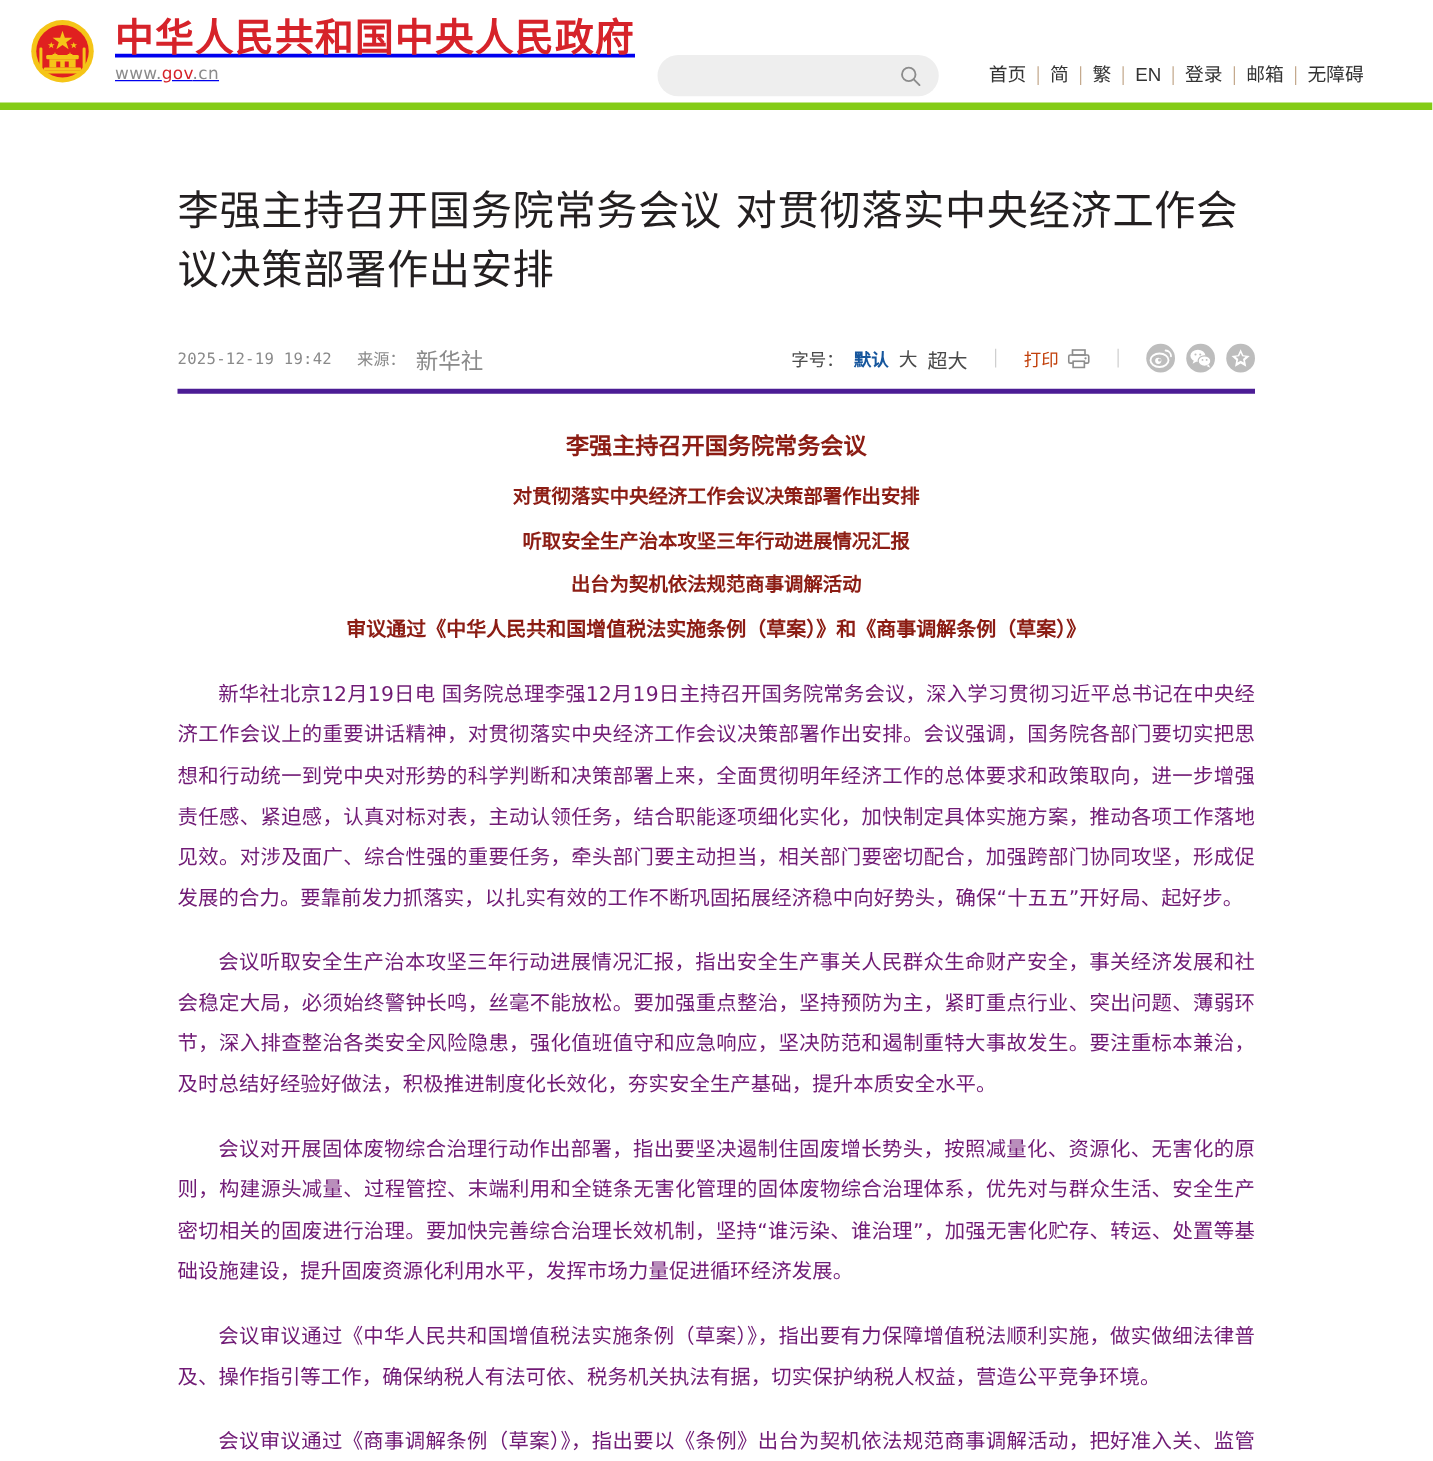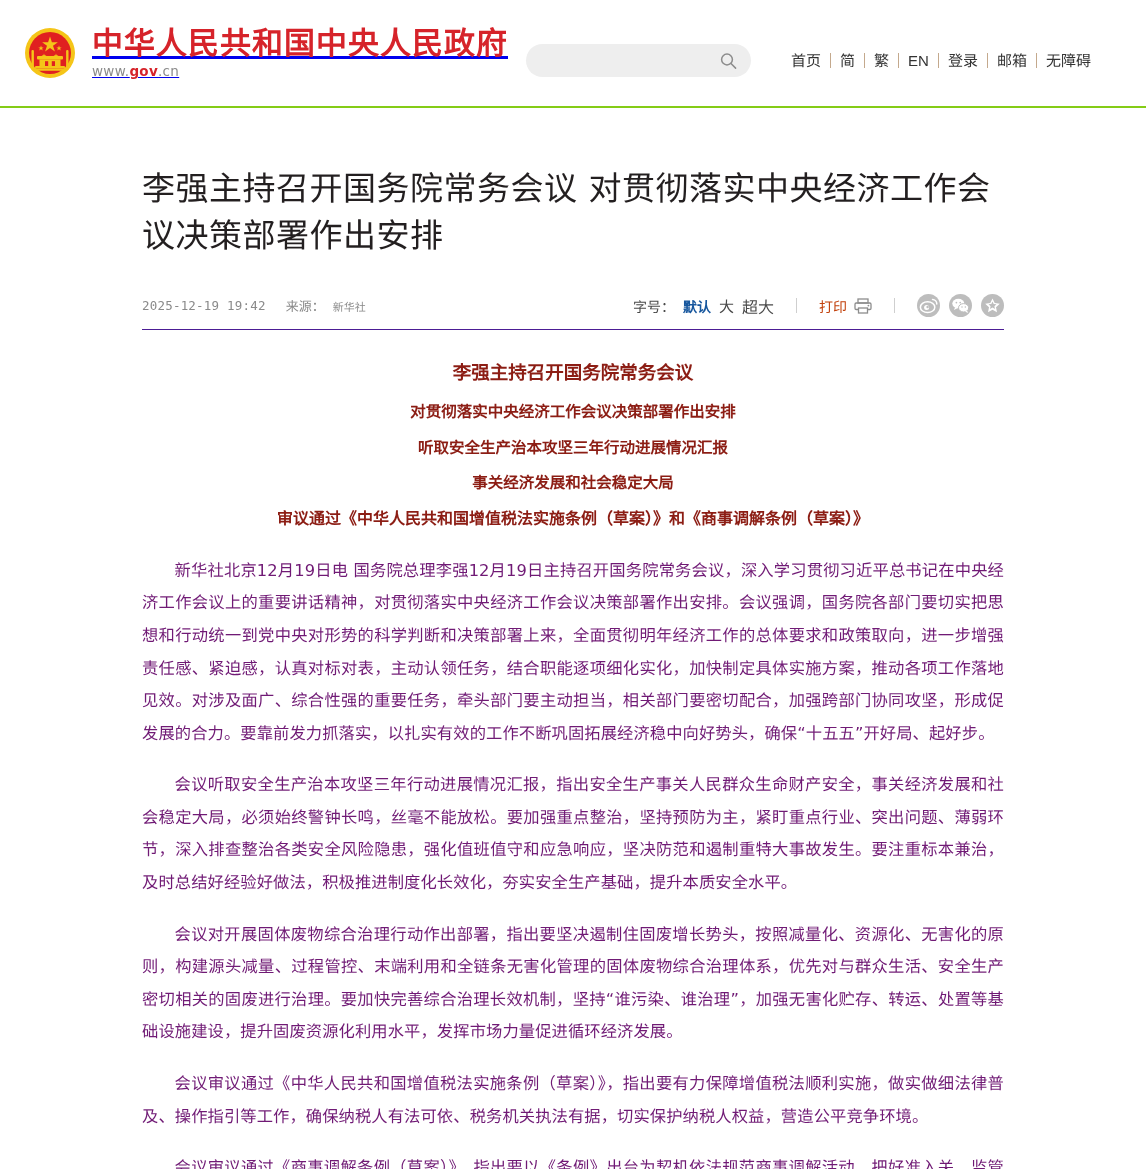--- a/index.html
+++ b/index.html
@@ -13,23 +13,23 @@
     width: 1146px;
     min-height: 1169px;
     font-family: "Liberation Sans", "DejaVu Sans", sans-serif;
     color: #222;
     -webkit-font-smoothing: antialiased;
   }
 
   
   .site-header {
     position: relative;
-    height: 108px;
+    height: 88px;
     background: #ffffff;
-    border-bottom: 2px solid #84cc16;
+    border-bottom: 6px solid #84cc16;
     display: flex;
     align-items: center;
   }
   .brand {
     display: flex;
     align-items: center;
     margin-left: 22px;
   }
   .emblem {
     width: 56px;
@@ -54,21 +54,21 @@
     white-space: nowrap;
   }
   .brand-domain {
     margin-top: 5px;
     font-family: "DejaVu Sans", sans-serif;
     font-size: 13.5px;
     color: #8b8b8b;
     letter-spacing: .3px;
     line-height: 1;
   }
-  .brand-domain .accent { color: #d6232a; font-weight: 700; }
+  .brand-domain .accent { color: #d6232a; font-weight: 400; }
 
   .header-right {
     position: absolute;
     right: 46px;
     top: 44px;
     display: flex;
     align-items: center;
   }
   .search-box {
     position: relative;
@@ -141,31 +141,31 @@
     font-weight: 400;
     color: #231f20;
     text-align: left;
     margin: 0;
     letter-spacing: .5px;
   }
 
   .meta-bar {
     margin-top: 34px;
     padding-bottom: 11px;
-    border-bottom: 1px solid #4c1d95;
+    border-bottom: 4px solid #4c1d95;
     display: flex;
     align-items: center;
     justify-content: space-between;
     font-size: 13px;
     color: #8a8a8a;
   }
   .meta-left { display: flex; align-items: center; gap: 0; white-space: nowrap; }
   .meta-date { font-family: "DejaVu Sans Mono", monospace; font-size: 12.5px; color: #8a8a8a; letter-spacing: .2px;}
   .meta-source-label { margin-left: 20px; color: #8a8a8a; font-size: 13px;}
-  .meta-source-value { margin-left: 8px; color: #8a8a8a; font-size: 11px;}
+  .meta-source-value { margin-left: 8px; color: #8a8a8a; font-size: 18px;}
 
   .meta-right {
     display: flex;
     align-items: center;
     color: #707070;
     font-size: 14px;
     white-space: nowrap;
   }
   .fontsize-label { color: #4a4a4a; text-align: right; }
   .fs-opt {
@@ -363,21 +363,21 @@
         </span>
       </div>
     </div>
 
     <div class="content">
 
       <div class="lead-block">
         <p class="lead-line l1">李强主持召开国务院常务会议</p>
         <p class="lead-line l2">对贯彻落实中央经济工作会议决策部署作出安排</p>
         <p class="lead-line l3">听取安全生产治本攻坚三年行动进展情况汇报</p>
-        <p class="lead-line l4">事关经济发展和社会稳定大局</p>
+        <p class="lead-line l4">出台为契机依法规范商事调解活动</p>
         <p class="lead-line l5">审议通过《中华人民共和国增值税法实施条例（草案）》和《商事调解条例（草案）》</p>
       </div>
 
       <p class="body-p">新华社北京12月19日电  国务院总理李强12月19日主持召开国务院常务会议，深入学习贯彻习近平总书记在中央经济工作会议上的重要讲话精神，对贯彻落实中央经济工作会议决策部署作出安排。会议强调，国务院各部门要切实把思想和行动统一到党中央对形势的科学判断和决策部署上来，全面贯彻明年经济工作的总体要求和政策取向，进一步增强责任感、紧迫感，认真对标对表，主动认领任务，结合职能逐项细化实化，加快制定具体实施方案，推动各项工作落地见效。对涉及面广、综合性强的重要任务，牵头部门要主动担当，相关部门要密切配合，加强跨部门协同攻坚，形成促发展的合力。要靠前发力抓落实，以扎实有效的工作不断巩固拓展经济稳中向好势头，确保“十五五”开好局、起好步。</p>
       <p class="body-p">会议听取安全生产治本攻坚三年行动进展情况汇报，指出安全生产事关人民群众生命财产安全，事关经济发展和社会稳定大局，必须始终警钟长鸣，丝毫不能放松。要加强重点整治，坚持预防为主，紧盯重点行业、突出问题、薄弱环节，深入排查整治各类安全风险隐患，强化值班值守和应急响应，坚决防范和遏制重特大事故发生。要注重标本兼治，及时总结好经验好做法，积极推进制度化长效化，夯实安全生产基础，提升本质安全水平。</p>
       <p class="body-p">会议对开展固体废物综合治理行动作出部署，指出要坚决遏制住固废增长势头，按照减量化、资源化、无害化的原则，构建源头减量、过程管控、末端利用和全链条无害化管理的固体废物综合治理体系，优先对与群众生活、安全生产密切相关的固废进行治理。要加快完善综合治理长效机制，坚持“谁污染、谁治理”，加强无害化贮存、转运、处置等基础设施建设，提升固废资源化利用水平，发挥市场力量促进循环经济发展。</p>
       <p class="body-p">会议审议通过《中华人民共和国增值税法实施条例（草案）》，指出要有力保障增值税法顺利实施，做实做细法律普及、操作指引等工作，确保纳税人有法可依、税务机关执法有据，切实保护纳税人权益，营造公平竞争环境。</p>
       <p class="body-p">会议审议通过《商事调解条例（草案）》，指出要以《条例》出台为契机依法规范商事调解活动，把好准入关、监管关，建立专业化、高水平调解员队伍，提高商事调解公信力。要推动我国商事调解规则与国际通行规则融通衔接，提升涉外法律服务能力，为对外经贸合作提供有力保障。</p>
 
     </div>

